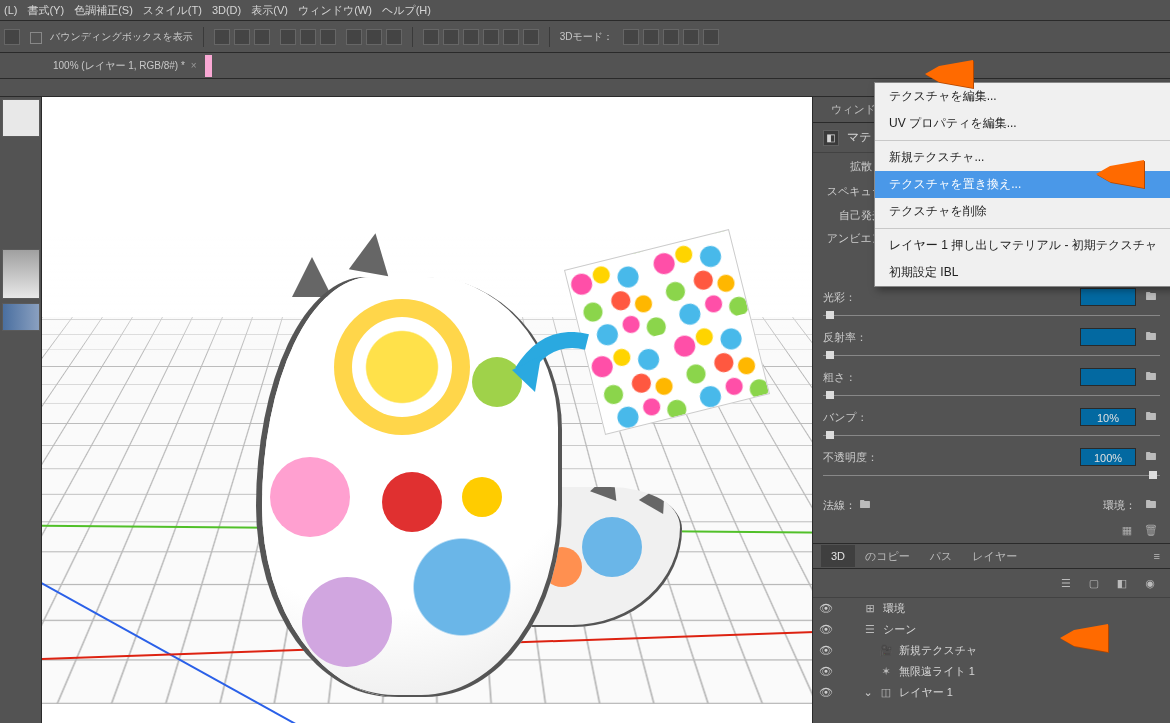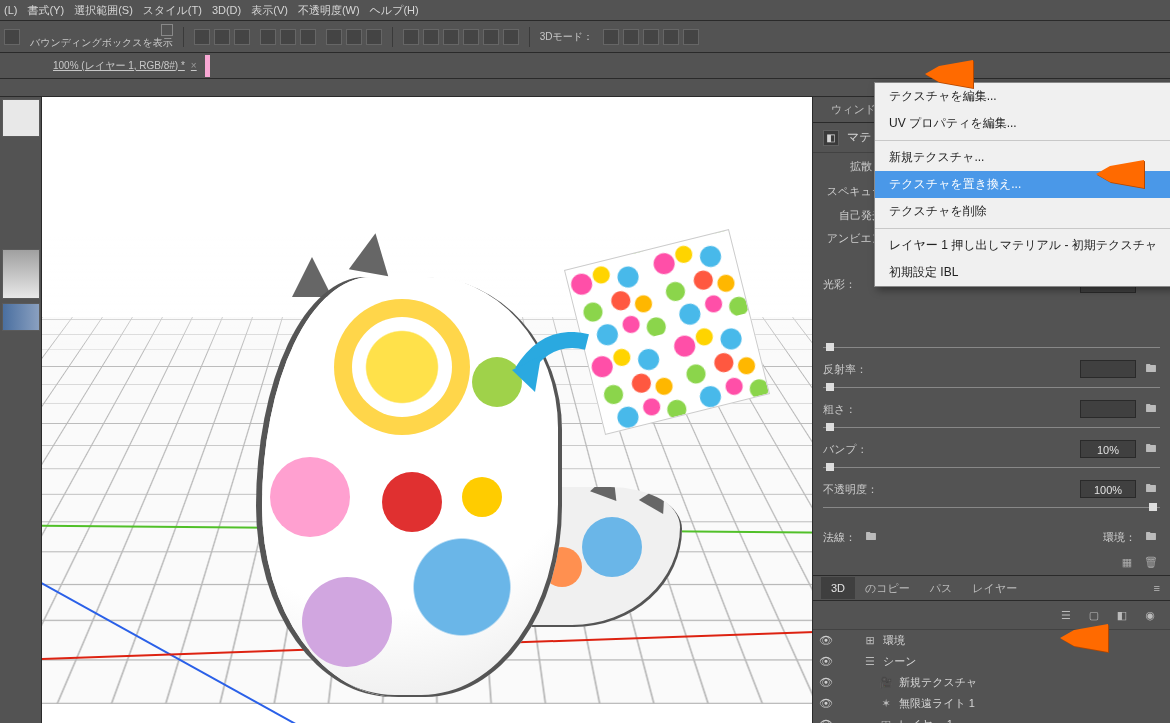--- a/index.html
+++ b/index.html
@@ -47,22 +47,21 @@
     background: #535353;
     display: flex;
     align-items: center;
     font-size: 10px;
     color: #c8c8c8;
     border-bottom: 1px solid #2a2a2a;
     padding-left: 45px;
   }
   .doc-tab {
     padding: 4px 8px;
-    border-right: 5px solid #f9a8d4;
-    text-decoration: underline;
+    border-right: 7px solid #f9a8d4;
   }
   .close-x { margin-left:6px; color:#999; }
 
   
   .rulerbar {
     height: 18px;
     background: #535353;
     border-bottom: 1px solid #2a2a2a;
   }
 
@@ -223,21 +222,21 @@
   .prop-row .label { width:64px; text-align:right; padding-right:4px; }
   .swatch-box { width:36px;height:18px;background:#888;border:1px solid #333; }
   .folder-ico { width:18px;height:18px;display:inline-flex;align-items:center;justify-content:center;color:#bbb;}
   .mat-ball { width:54px;height:54px;border-radius:50%;background:radial-gradient(circle at 35% 30%, #eee 10%, #666 70%, #333 100%);position:absolute;right:20px;top:58px;}
   .slider-row {
     display:flex; flex-direction:column;
     padding:2px 10px 8px 10px;
     position:relative;
   }
   .slider-row .lab { display:flex; justify-content:space-between; align-items:center; font-size:11px;}
-  .num-box { width:56px;height:18px;background:#404040;border:1px solid #2a2a2a;color:#e0e0e0;text-align:center;line-height:18px;font-size:11px;}
+  .num-box { width:56px;height:18px;background:#0369a1;border:1px solid #2a2a2a;color:#e0e0e0;text-align:center;line-height:18px;font-size:11px;}
   .slider { height:6px; margin-top:6px; position:relative;}
   .slider .track { height:1px; background:#888; position:absolute; left:0;right:0;top:3px;}
   .slider .thumb { width:8px;height:8px;background:#ddd;position:absolute;top:-1px;transform:translateX(-50%);}
 
   .final-row { display:flex; justify-content:flex-end; gap:12px; padding:6px 12px; color:#aaa;}
 
   
   .popup {
     position:absolute;
     left:874px; top:82px;
@@ -284,31 +283,31 @@
   .disclosure { color:#cfcfcf; width:10px; text-align:center;}
   .row-ico { width:14px;height:14px;display:inline-flex;align-items:center;justify-content:center;color:#bbb;}
 
 </style>
 </head>
 <body>
 
 <div class="menubar" id="menubar">
     <span>(L)</span>
     <span>書式(Y)</span>
-    <span>選択範囲(S)</span>
+    <span>色調補正(S)</span>
     <span>スタイル(T)</span>
     <span>3D(D)</span>
     <span>表示(V)</span>
-    <span>不透明度(W)</span>
+    <span>ウィンドウ(W)</span>
     <span>ヘルプ(H)</span>
   </div>
 
 <div class="optbar">
   <span class="opt-btn"></span>
-  <span style="display:flex;align-items:flex-end;gap:0;flex-direction:column;">
+  <span style="display:flex;align-items:flex-end;gap:8px;">
     <span class="opt-checkbox"></span>
     <span>バウンディングボックスを表示</span>
   </span>
   <span class="divider"></span>
   <span class="opt-cluster">
     <span class="opt-btn"></span>
       <span class="opt-btn"></span>
       <span class="opt-btn"></span>
   </span>
   <span class="opt-cluster">
@@ -418,21 +417,21 @@
         <span class="label">スペキュラ</span>
       </div>
       <div class="prop-row">
         <span class="label">自己発光</span>
       </div>
       <div class="prop-row">
         <span class="label">アンビエント</span>
       </div>
     </div>
 
-    <div class="slider-row" style="margin-top:8px;gap:45px;">
+    <div class="slider-row" style="margin-top:21px;">
       <div class="lab">
         <span>光彩：</span>
         <span style="display:flex;gap:6px;align-items:center;">
           <span class="num-box"></span>
           <span class="folder-ico">🖿</span>
         </span>
       </div>
       <div class="slider">
           <div class="track"></div>
           <div class="thumb" style="left:2%"></div>
@@ -490,21 +489,21 @@
         </span>
       </div>
       <div class="slider">
           <div class="track"></div>
           <div class="thumb" style="left:98%"></div>
         </div>
     </div>
 
 
     <div class="prop-row" style="justify-content:space-between;padding-top:10px;">
-      <span style="display:flex;gap:6px;align-items:center;text-align:center;">
+      <span style="display:flex;align-items:center;text-align:center;">
         <span>法線：</span>
         <span class="folder-ico">🖿</span>
       </span>
       <span style="display:flex;gap:6px;align-items:center;">
         <span>環境：</span>
         <span class="folder-ico">🖿</span>
       </span>
     </div>
 
     <div class="final-row">

